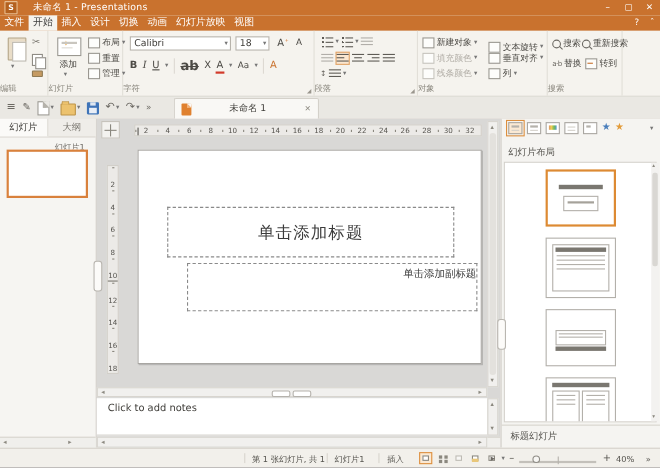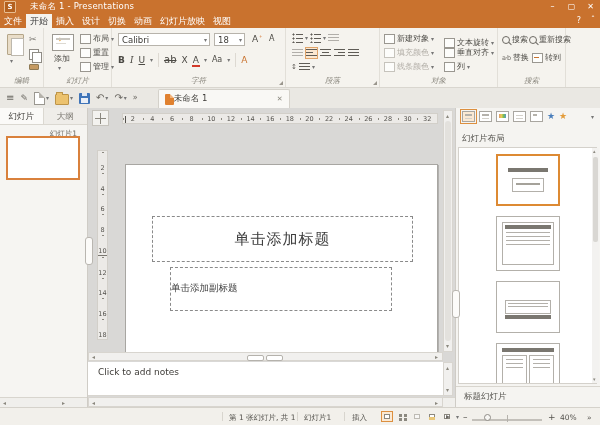--- a/index.html
+++ b/index.html
@@ -17,21 +17,21 @@
 
   
   #menubar{position:absolute;left:0;top:14px;width:600px;height:14px;background:#c9722e;display:flex;color:#fff;}
   .mtab{padding:0 4px;font-size:9px;line-height:14px;white-space:nowrap;}
   .mtab.active{background:#f5f3ee;color:#3b3b3b;}
   #mb-right{position:absolute;right:5px;top:14px;display:flex;gap:10px;color:#fff;font-size:8px;line-height:14px;}
 
   
   #ribbon{position:absolute;left:0;top:28px;width:600px;height:60px;background:#f5f3ee;border-bottom:1px solid #d9d6cf;display:flex;box-sizing:border-box;}
   .rgroup{position:relative;border-right:1px solid #e2dfd8;box-sizing:border-box;flex:none;}
-  .rlabel{position:absolute;bottom:1px;left:0;right:0;text-align:center;font-size:7.5px;color:#8b887f;font-style:italic;}
+  .rlabel{position:absolute;bottom:1px;left:0;right:0;text-align:left;font-size:7.5px;color:#8b887f;}
   .launcher{position:absolute;right:2px;bottom:2px;width:0;height:0;border-left:4px solid transparent;border-bottom:4px solid #9a968d;}
   .dd{font-size:6px;color:#777;line-height:1;}
   .mini-row{position:absolute;display:flex;align-items:center;gap:2px;font-size:8px;color:#4c4a45;white-space:nowrap;}
   .mini-ic{width:9px;height:8px;border:1px solid #9a97c;border:1px solid #9a9790;background:#fdfdfb;flex:none;}
   .grayed{color:#b1ada6;}
   .grayed .mini-ic{border-color:#c6c3bc;}
 
   
   .clipboard{position:absolute;left:7px;top:6px;width:15px;height:19px;background:#e9ddc8;border:1px solid #b4a588;border-radius:1px;}
   .clipboard:after{content:'';position:absolute;left:3px;top:3px;width:11px;height:16px;background:#fff;border:1px solid #bdb8ae;}
@@ -53,21 +53,21 @@
   .combo{position:absolute;height:13px;background:#fff;border:1px solid #b7b3ab;display:flex;align-items:center;box-sizing:border-box;}
   .combo .val{flex:1;padding-left:3px;font-size:8.5px;color:#3e3c38;}
   .combo .dd{padding-right:2px;}
   .fszbtn{position:absolute;top:5px;font-size:9px;color:#4c4a45;}
   .fszbtn sup{font-size:5px;color:#d2691e;}
   .fontrow2{position:absolute;left:6px;top:25px;display:flex;align-items:center;gap:5px;font-size:9px;color:#4c4a45;}
   .fbtn{line-height:12px;}
   .fb-b{font-weight:bold;}
   .fb-i{font-style:italic;font-family:"DejaVu Serif",serif;}
   .fb-u{text-decoration:underline;}
-  .fb-s{text-decoration:line-through;font-size:10px;}
+  .fb-s{text-decoration:line-through;font-size:12px;font-weight:bold;}
   .fb-color{position:relative;}
   .fb-color:after{content:'';position:absolute;left:-1px;right:-1px;bottom:-1px;height:2px;background:#d23a2a;}
   .vsep{width:1px;height:14px;background:#ddd9d2;}
 
   
   .pbtn{width:13px;height:12px;border:1px solid transparent;display:flex;align-items:center;justify-content:center;box-sizing:border-box;}
   .pbtn.sel{border:1px solid #e0a368;background:#fbe7d0;}
   .li{width:11px;height:10px;background-repeat:no-repeat;}
   .li-left{background-image:linear-gradient(#5f5c56,#5f5c56),linear-gradient(#5f5c56,#5f5c56),linear-gradient(#5f5c56,#5f5c56),linear-gradient(#5f5c56,#5f5c56);background-size:11px 1px,7px 1px,11px 1px,7px 1px;background-position:0 1px,0 4px,0 7px,0 10px;}
   .li-center{background-image:linear-gradient(#5f5c56,#5f5c56),linear-gradient(#5f5c56,#5f5c56),linear-gradient(#5f5c56,#5f5c56),linear-gradient(#5f5c56,#5f5c56);background-size:11px 1px,7px 1px,11px 1px,7px 1px;background-position:0 1px,2px 4px,0 7px,2px 10px;}
@@ -93,21 +93,21 @@
   .newdoc-ic{width:9px;height:11px;background:#fff;border:1px solid #9a9790;position:relative;}
   .newdoc-ic:after{content:'';position:absolute;right:-1px;top:-1px;border:3px solid #eae8e3;border-left-color:#b5b2ab;border-bottom-color:#b5b2ab;width:0;height:0;}
   .folder-ic{width:12px;height:9px;background:#ecc26e;border:1px solid #bd9448;border-radius:1px;position:relative;margin-top:2px;}
   .folder-ic:before{content:'';position:absolute;left:0;top:-3px;width:5px;height:2px;background:#ecc26e;border:1px solid #bd9448;border-bottom:none;border-radius:1px 1px 0 0;}
   .save-ic{width:11px;height:11px;background:#3f74b8;border-radius:1px;position:relative;}
   .save-ic:after{content:'';position:absolute;left:2px;top:5px;width:7px;height:5px;background:#e9eef6;}
   .save-ic:before{content:'';position:absolute;left:3px;top:0;width:5px;height:3px;background:#dfe7f2;}
   #doc-tab{margin-left:20px;width:132px;height:19px;background:#f9f8f5;border:1px solid #d4d1ca;border-bottom:none;border-radius:2px 2px 0 0;display:flex;align-items:center;box-sizing:border-box;align-self:flex-end;}
   .doctab-ic{width:9px;height:11px;background:#e0812f;margin-left:6px;position:relative;border-radius:1px;}
   .doctab-ic:after{content:'';position:absolute;right:0;top:0;border:2.5px solid #f9f8f5;border-left-color:#f2b279;border-bottom-color:#f2b279;width:0;height:0;}
-  #doc-tab .t{flex:1;font-size:8.5px;color:#3e3c38;}
+  #doc-tab .t{flex:1;text-align:center;font-size:8.5px;color:#3e3c38;}
   #doc-tab .x{margin-right:6px;font-size:7px;color:#8b887f;}
 
   
   #left-panel{position:absolute;left:0;top:108px;width:88px;height:299px;background:#f6f5f2;border-right:1px solid #cfccc6;box-sizing:border-box;}
   .lp-tabs{display:flex;height:16px;border-bottom:1px solid #dbd8d1;background:#efede9;}
   .lp-tab{width:44px;text-align:center;line-height:16px;font-size:8.5px;color:#7d7a73;box-sizing:border-box;}
   .lp-tab.active{background:#fbfaf8;color:#3e3c38;border-right:1px solid #dbd8d1;}
   .lp-label{text-align:right;padding:4px 10px 0 0;font-size:7.5px;color:#6d6a64;}
   .lp-thumb{position:absolute;left:6px;top:28px;width:70px;height:40px;background:#fff;border:2px solid #d9813c;}
   .lp-hscroll{position:absolute;left:0;bottom:0;width:87px;height:10px;background:#f0efec;border-top:1px solid #d8d5ce;box-sizing:border-box;}
@@ -119,23 +119,23 @@
   #corner-ic:before{content:'';position:absolute;left:2px;top:7px;width:11px;height:1px;background:#8b887f;}
   #corner-ic:after{content:'';position:absolute;left:7px;top:2px;width:1px;height:11px;background:#8b887f;}
   #h-ruler{position:absolute;left:34px;top:5px;width:316px;height:11px;background:#eceae7;border:1px solid #d2cfc9;box-sizing:border-box;display:flex;}
   #h-ruler .origin{position:absolute;left:2px;top:2px;width:1px;height:7px;background:#55534e;}
   .hseg{flex:1;position:relative;text-align:center;font-size:6.5px;color:#55534e;line-height:10px;}
   .hseg .htick{position:absolute;left:0;top:4px;width:1px;height:2px;background:#8b887f;}
   #v-ruler{position:absolute;left:9px;top:42px;width:11px;height:190px;background:#eceae7;border:1px solid #d2cfc9;box-sizing:border-box;display:flex;flex-direction:column;}
   .vseg{flex:1;position:relative;text-align:center;font-size:6.5px;color:#55534e;display:flex;align-items:flex-end;justify-content:center;}
   .vseg .vtick{position:absolute;top:1px;left:4px;width:2px;height:1px;background:#8b887f;}
   .vseg.mid{border-bottom:1px solid #7a7770;}
-  #slide{position:absolute;left:37px;top:56px;width:313px;height:195px;background:#fff;border:1px solid #a8a6a2;box-shadow:1px 1px 0 rgba(0,0,0,.18);box-sizing:border-box;}
+  #slide{position:absolute;left:37px;top:28px;width:313px;height:195px;background:#fff;border:1px solid #a8a6a2;box-shadow:1px 1px 0 rgba(0,0,0,.18);box-sizing:border-box;}
   #title-ph{position:absolute;left:26px;top:51px;width:259px;height:44px;border:1px dashed #8a8a8a;display:flex;align-items:center;justify-content:center;font-family:"DejaVu Serif","Liberation Serif",serif;font-size:15px;color:#3c3c3c;letter-spacing:1px;}
-  #subtitle-ph{position:absolute;left:44px;top:102px;width:222px;height:44px;border:1px dashed #8a8a8a;text-align:left;font-family:"DejaVu Serif","Liberation Serif",serif;font-size:9.5px;color:#3c3c3c;padding-top:14px;box-sizing:border-box;}
+  #subtitle-ph{position:absolute;left:44px;top:102px;width:264px;height:44px;border:1px dashed #8a8a8a;text-align:right;font-family:"DejaVu Serif","Liberation Serif",serif;font-size:9.5px;color:#3c3c3c;padding-top:3px;box-sizing:border-box;}
   .scroll{background:#f1f0ee;border:1px solid #d8d5cf;box-sizing:border-box;}
   .s-arrow{position:absolute;font-size:6px;color:#8b887f;line-height:1;}
   #cv-vscroll{position:absolute;left:355px;top:2px;width:10px;height:242px;}
   #cv-vscroll .thumb{position:absolute;left:1px;top:10px;width:6px;height:220px;background:#e3e1dd;border-radius:3px;}
   #hscroll1{position:absolute;left:0;top:244px;width:355px;height:9px;}
   .split-pills{position:absolute;left:158px;top:2px;display:flex;gap:2px;}
   .split-pills i{width:15px;height:4px;background:#fff;border:1px solid #b5b2ac;border-radius:2px;}
   #notes{position:absolute;left:0;top:254px;width:355px;height:34px;background:#fff;border-bottom:1px solid #d8d5cf;box-sizing:border-box;}
   #notes .ph{padding:5px 0 0 10px;font-size:9px;color:#3e3c38;}
   #nt-vscroll{position:absolute;left:355px;top:254px;width:10px;height:34px;}

